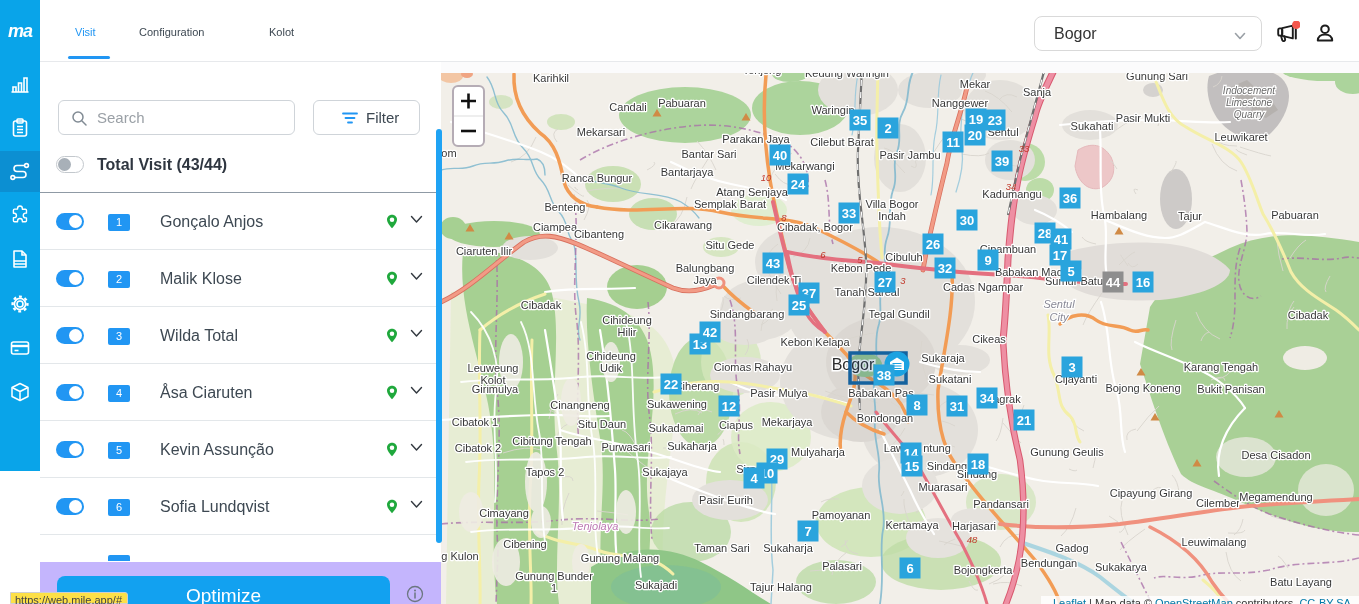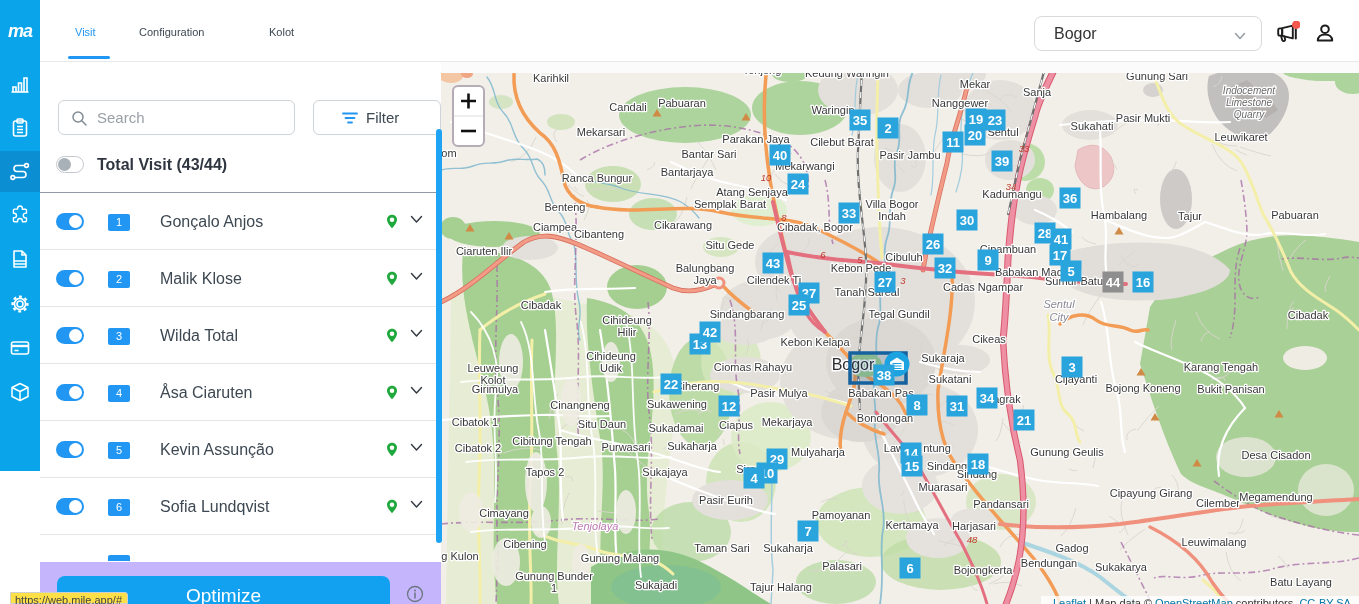--- a/index.html
+++ b/index.html
@@ -17,21 +17,21 @@
   .tab { position:absolute; top:26px; font-size:11px; color:#3d4852; }
   .tab.active { color:#2196F3; font-weight:500; }
   #tabline { position:absolute; left:28px; top:56px; width:42px; height:3px; background:#2196F3; border-radius:2px; }
   #selBox { position:absolute; left:994px; top:16px; width:228px; height:35px; border:1px solid #d9d9d9; border-radius:8px; font-size:16px; color:#333; line-height:33px; padding-left:19px; }
   #selBox .chev { position:absolute; right:14px; top:12px; }
   .topicon { position:absolute; top:22px; }
   
   #panel { position:absolute; left:40px; top:72px; width:401px; height:542px; background:#fff; z-index:20; }
   #searchBox { position:absolute; left:18px; top:28px; width:237px; height:35px; border:1px solid #cfd4d9; border-radius:6px; }
   #searchBox span { position:absolute; left:38px; top:8px; color:#9aa0a6; font-size:15px; }
-  #filterBtn { position:absolute; left:273px; top:28px; width:128px; height:35px; border:1px solid #cfd4d9; border-radius:6px; }
+  #filterBtn { position:absolute; left:273px; top:28px; width:107px; height:35px; border:1px solid #cfd4d9; border-radius:6px; }
   #filterBtn span { position:absolute; left:52px; top:8px; color:#3d4852; font-size:15px; }
   #totToggle { position:absolute; left:16px; top:84px; width:28px; height:17px; border:1px solid #c3c8cd; border-radius:9px; background:#fff; }
   #totToggle i { position:absolute; left:1px; top:1px; width:13px; height:13px; border-radius:50%; background:#a8b0b8; }
   #totLabel { position:absolute; left:57px; top:84px; font-size:16px; font-weight:bold; color:#2f3640; }
   #hrTop { position:absolute; left:0; top:120px; width:401px; height:1px; background:#8f9aa5; }
   .row { position:absolute; left:0; width:401px; height:57px; border-bottom:1px solid #e3e7ea; background:#fff; }
   .tgl { position:absolute; left:16px; top:20px; width:28px; height:17px; border-radius:9px; background:#2196F3; }
   .tgl i { position:absolute; right:2px; top:2px; width:13px; height:13px; border-radius:50%; background:#fff; }
   .chip { position:absolute; left:68px; top:21px; width:22px; height:17px; border-radius:2px; background:#2196F3; color:#fff; font-size:11px; text-align:center; line-height:17px; }
   .nm { position:absolute; left:120px; top:20px; font-size:16px; color:#3d4852; }

